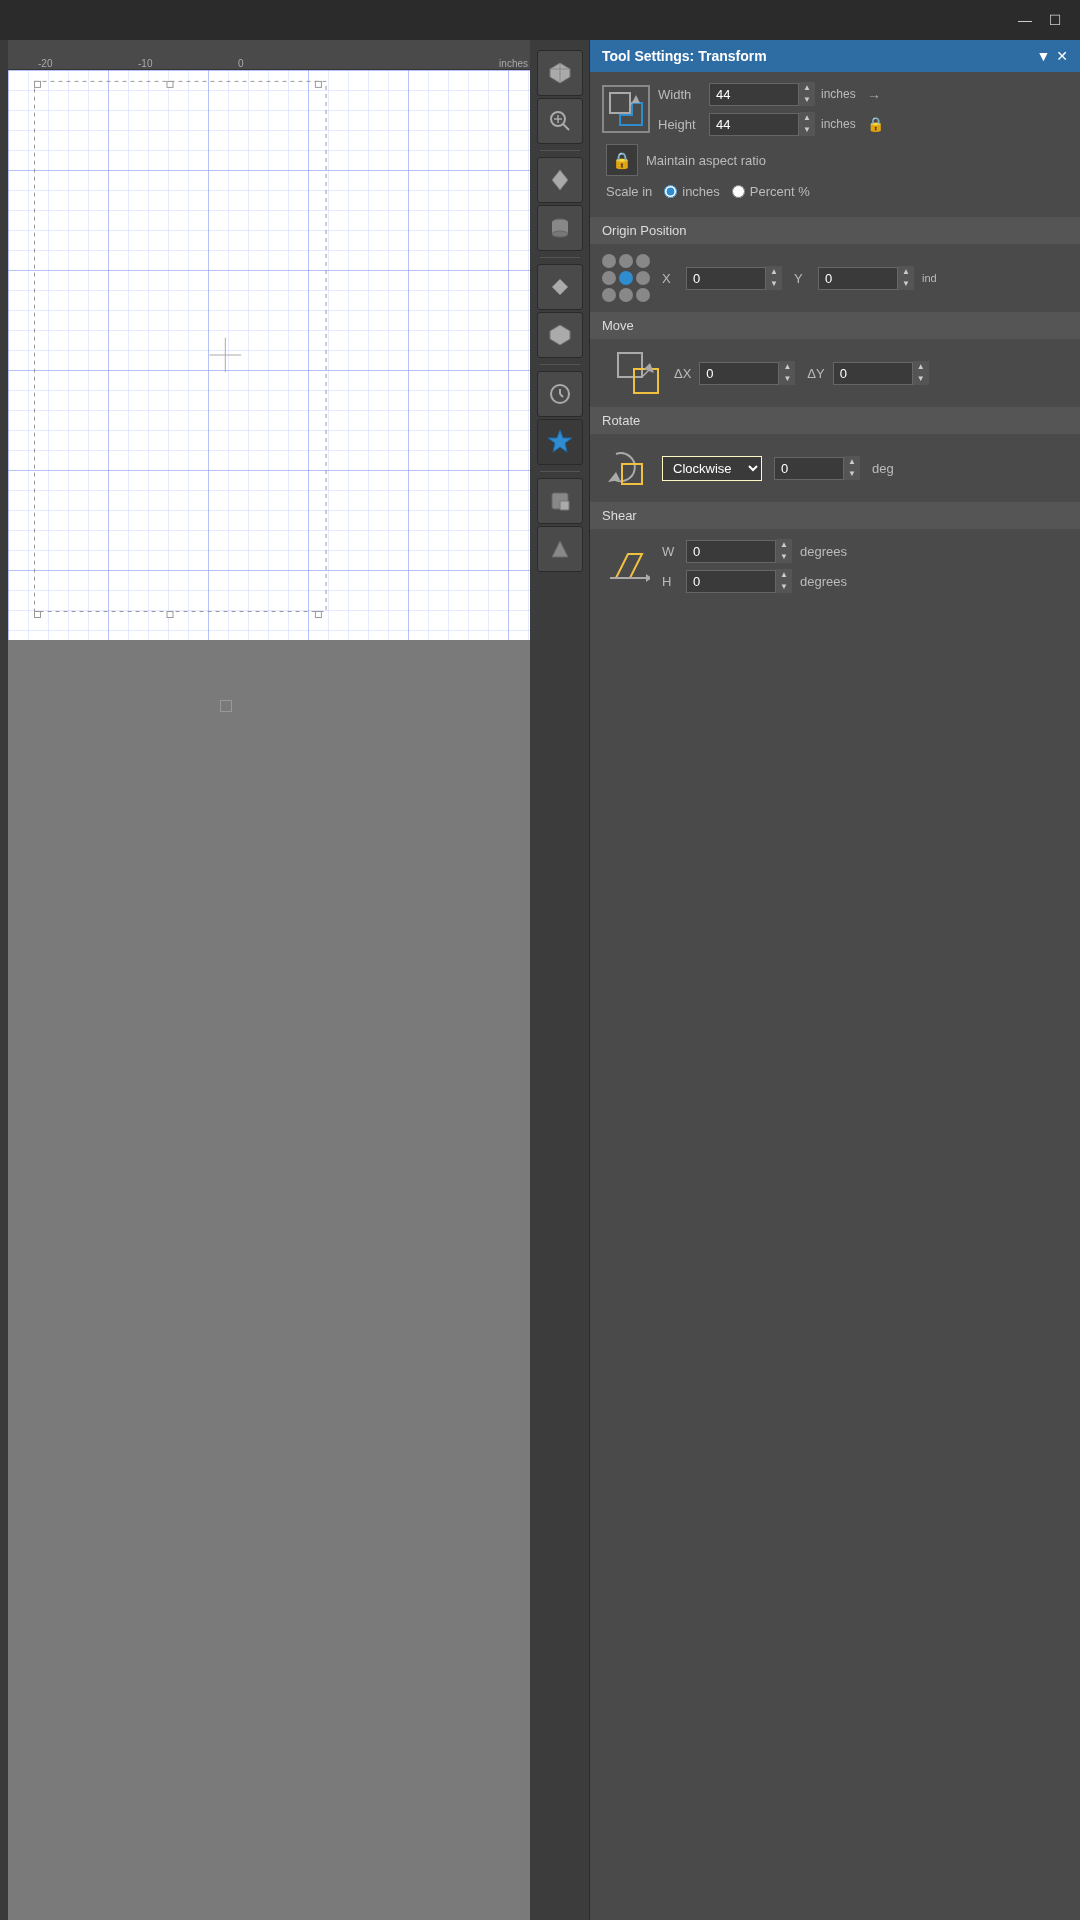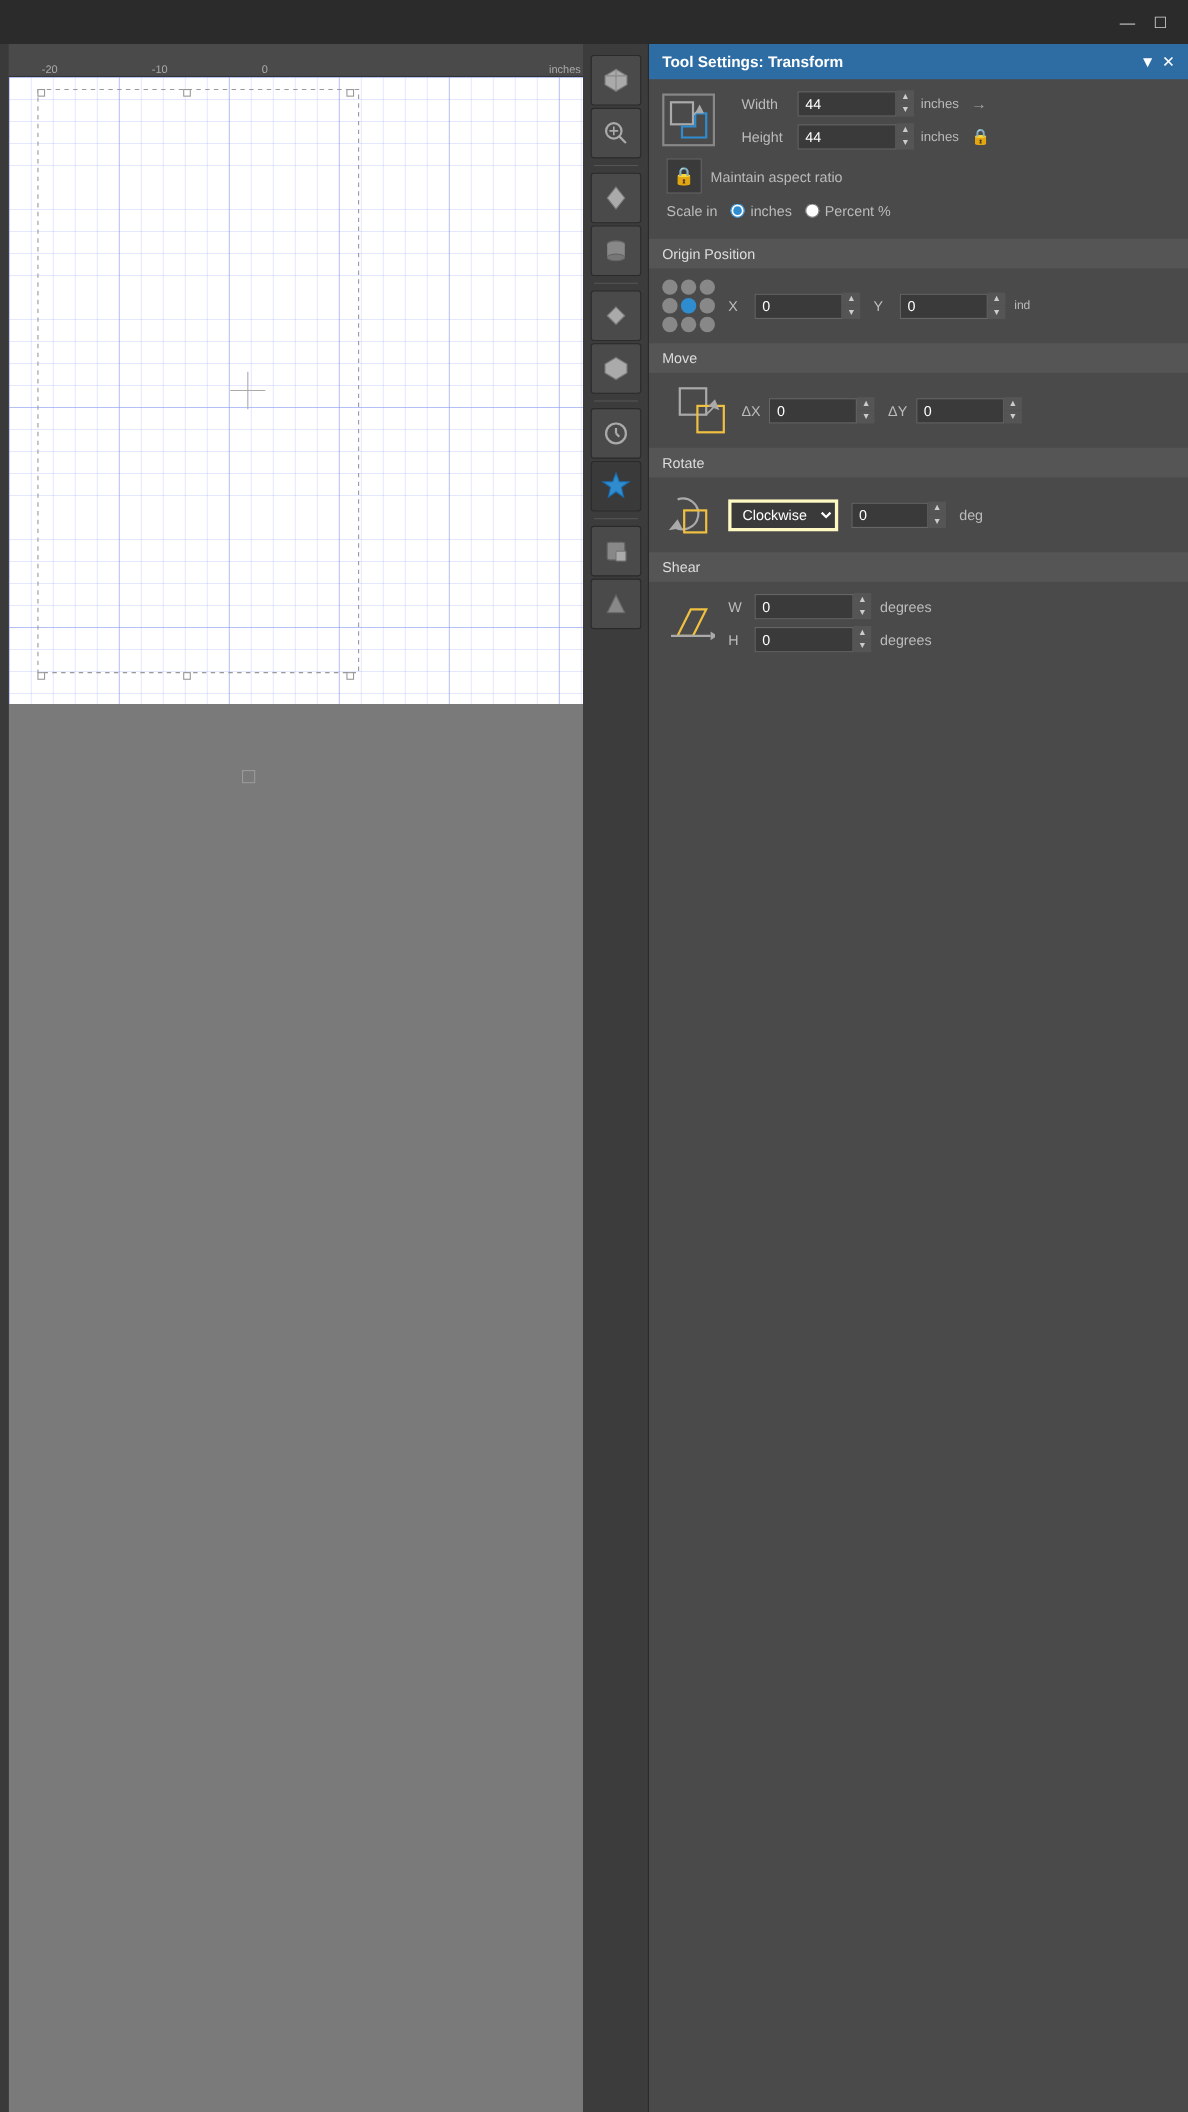--- a/index.html
+++ b/index.html
@@ -178,21 +178,20 @@
     }
     .field-row {
       display: flex;
       align-items: center;
       gap: 6px;
     }
     .field-label {
       color: #bbb;
       width: 45px;
       font-size: 13px;
-      margin-left: 16px;
     }
     .field-input {
       background: #3a3a3a;
       border: 1px solid #666;
       color: #fff;
       padding: 3px 6px;
       width: 90px;
       font-size: 13px;
     }
     .field-unit {
@@ -305,21 +304,21 @@
 
     
     .rotate-content {
       display: flex;
       align-items: center;
       gap: 12px;
       padding: 10px 12px;
     }
     .rotate-select {
       background: #3a3a3a;
-      border: 3px solid #fef9c3;
+      border: 1px solid #fef9c3;
       color: #fff;
       padding: 3px 6px;
       font-size: 13px;
       width: 100px;
     }
     .rotate-input {
       background: #3a3a3a;
       border: 1px solid #666;
       color: #fff;
       padding: 3px 6px;

